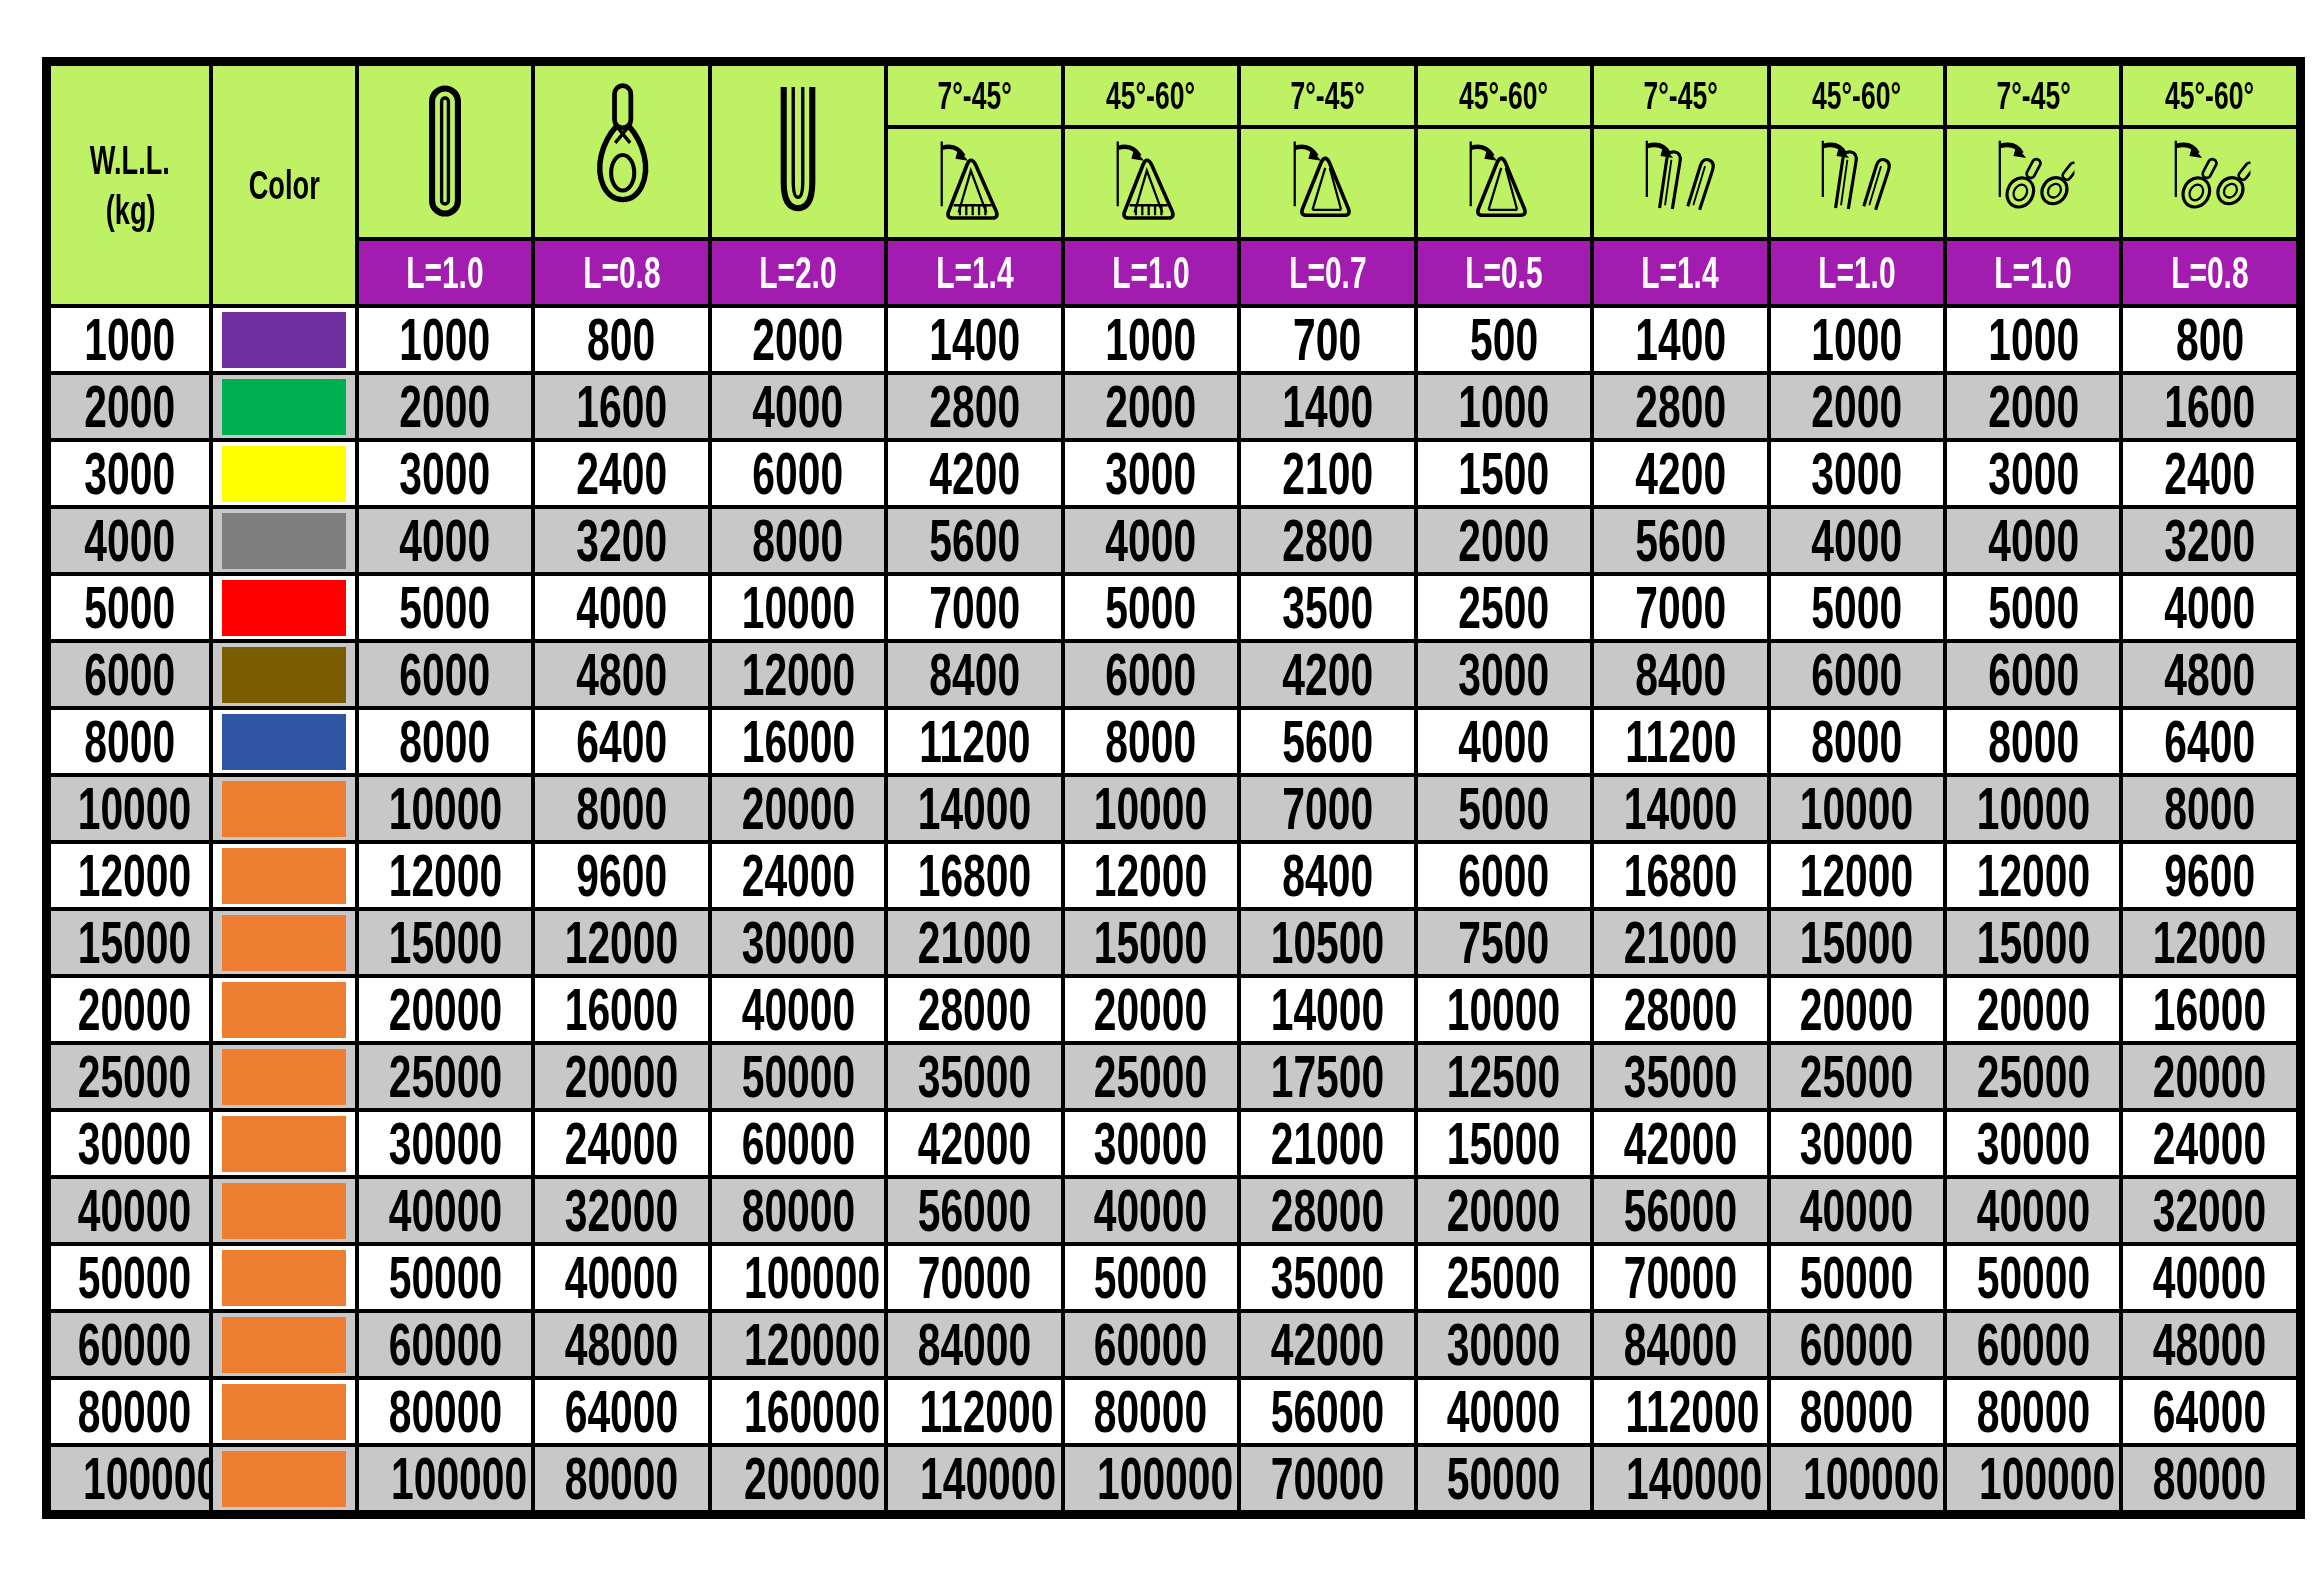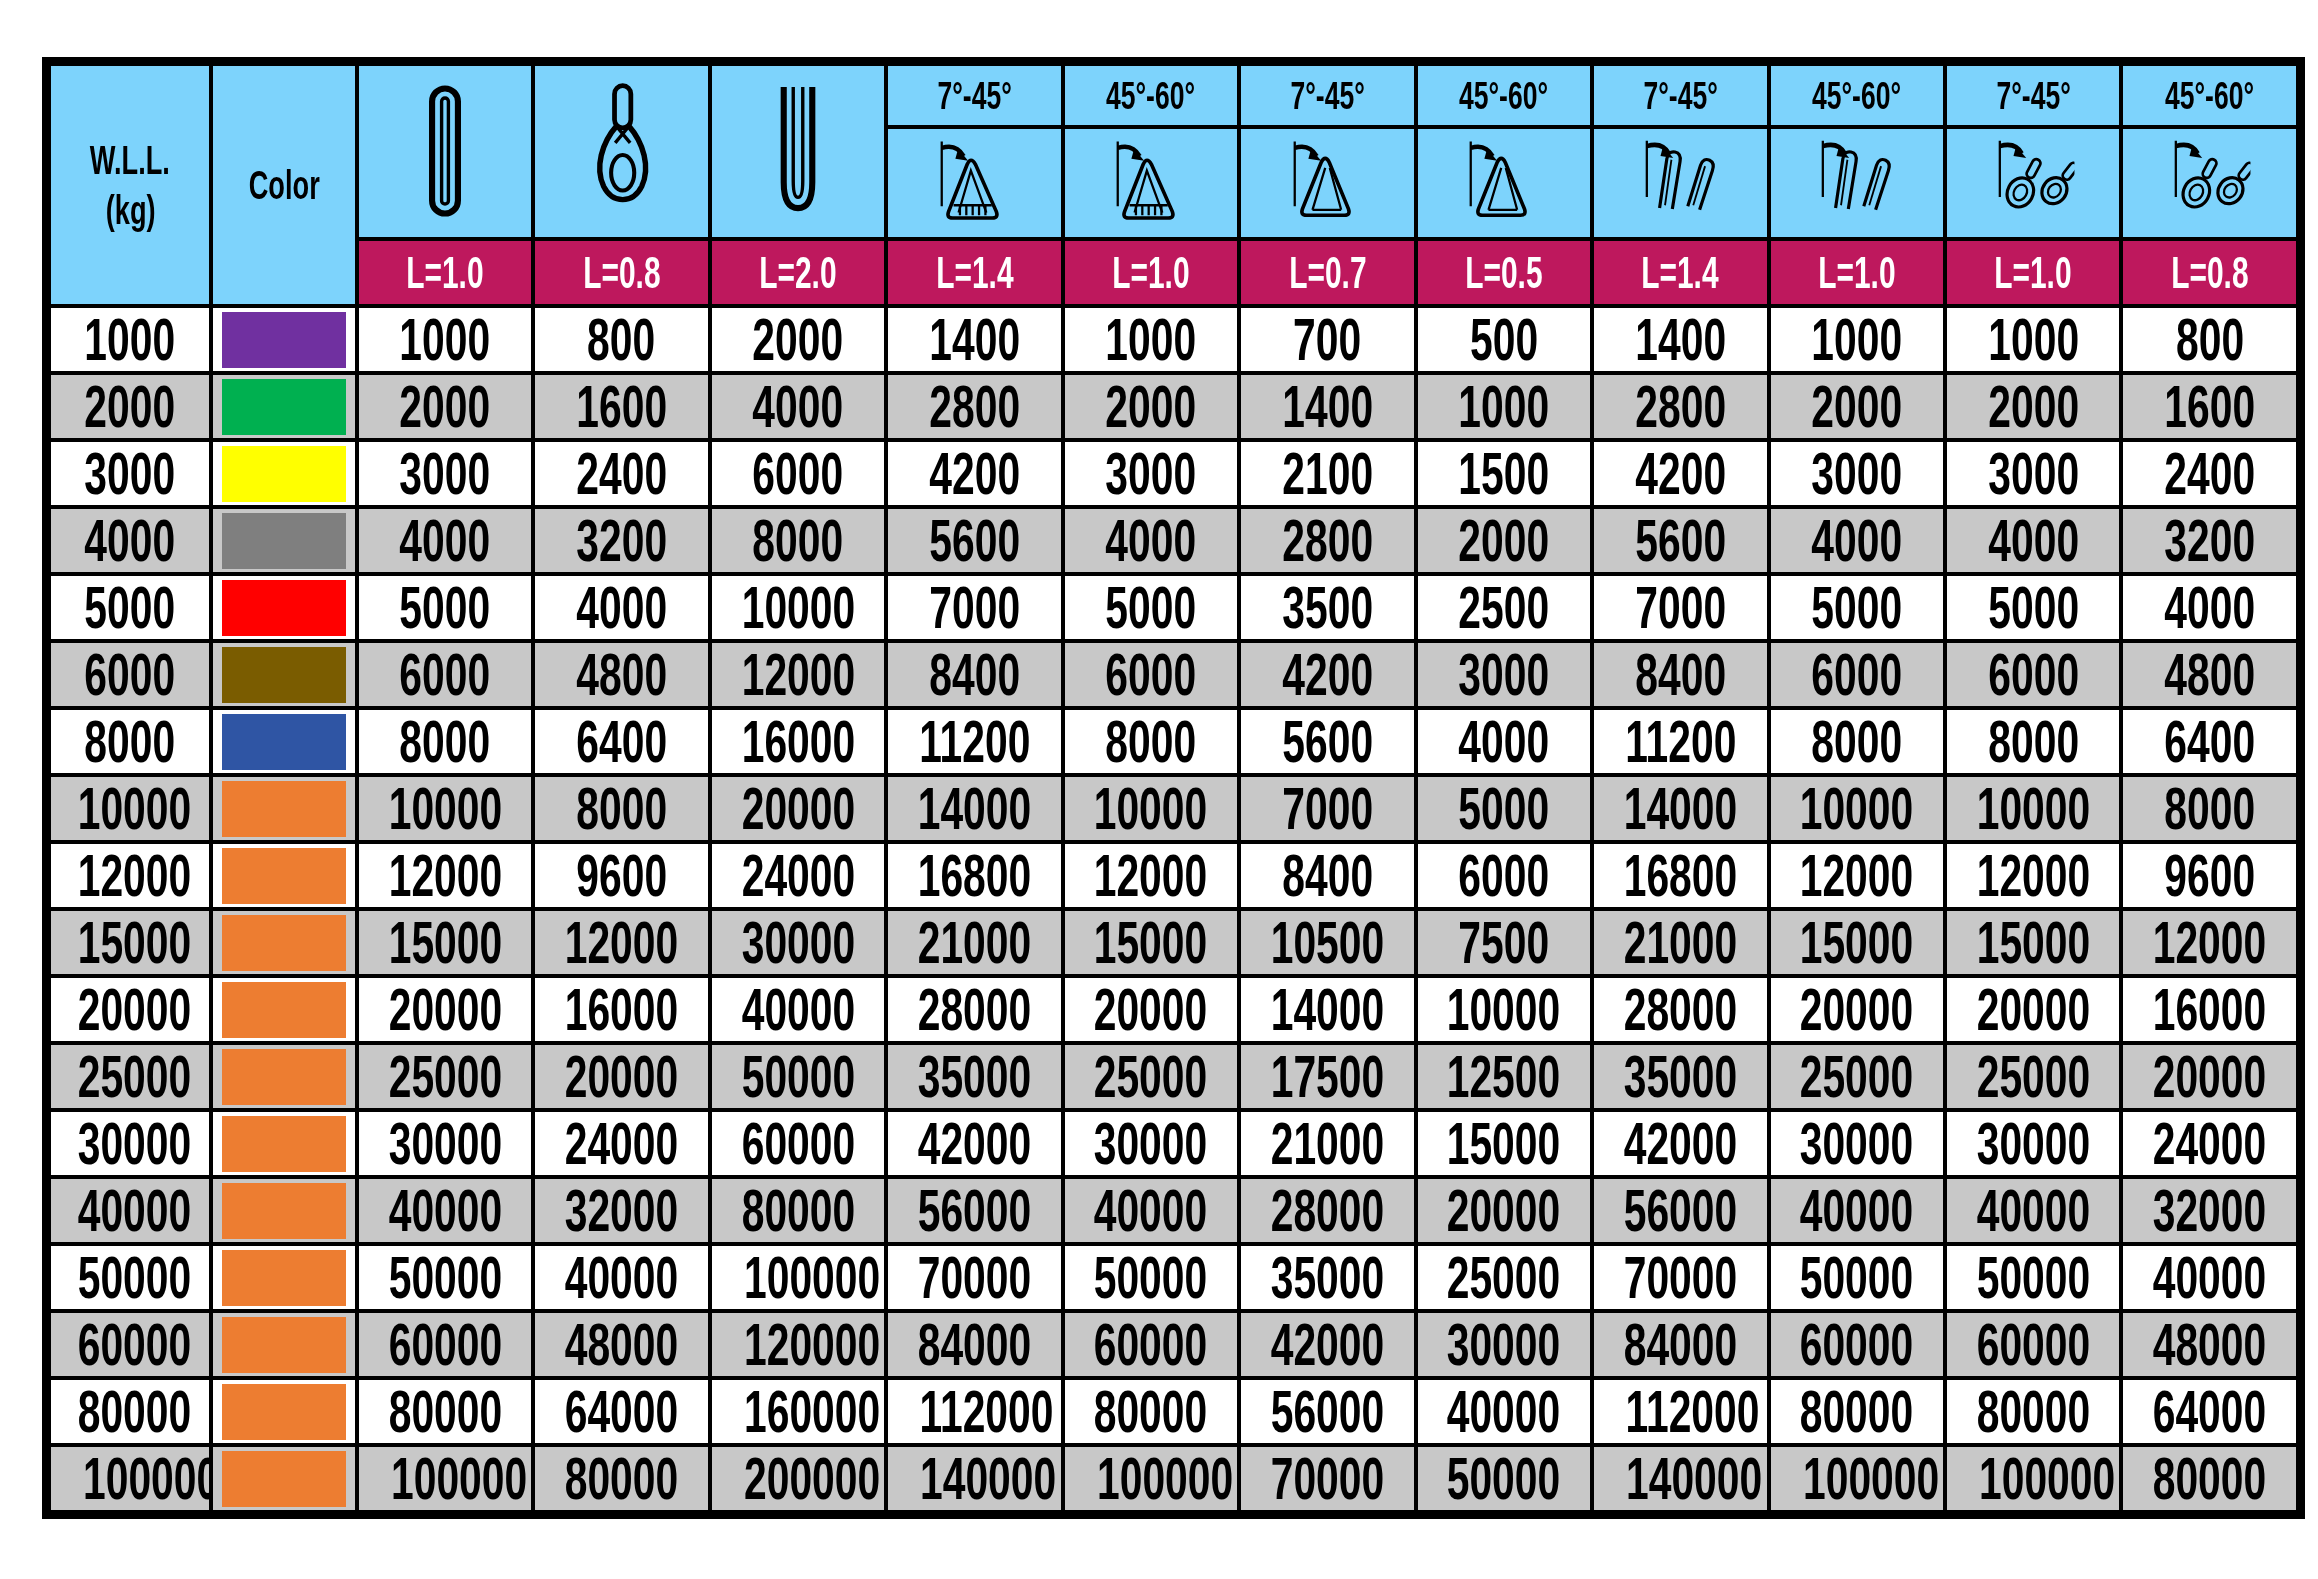--- a/index.html
+++ b/index.html
@@ -13,33 +13,33 @@
     border-collapse:separate;border-spacing:0;table-layout:fixed;
     width:2263px;border:7px solid #000;background:#fff;
   }
   col.c-wll{width:162px}
   col.c-color{width:145px}
   col.c-data{width:176px}
   th,td{
     border:2.7px solid #000;box-sizing:border-box;padding:0;
     text-align:center;vertical-align:middle;overflow:hidden;
   }
-  thead th{background:#7dd3fc;font-weight:bold;}
+  thead th{background:#bef264;font-weight:bold;}
   tr.tr-angle{height:63px;}
   tr.tr-icon{height:112px;}
   tr.tr-l{height:67px;}
   tbody tr{height:67px;}
   .cnd{
     display:inline-block;transform:scaleX(0.68);transform-origin:50% 50%;
     white-space:nowrap;font-weight:bold;line-height:1;
   }
   .wllhead div.cnd{font-size:40px;line-height:1.25;}
   .colorhead .cnd{font-size:40px;}
   .anglecell .cnd{font-size:39px;}
-  th.lcell{background:#be185d;color:#fff;}
+  th.lcell{background:#a21caf;color:#fff;}
   .lcell .cnd{font-size:44px;}
   td.wllval .cnd, td.val .cnd{font-size:60px;}
   tbody tr.r-white td{background:#ffffff;}
   tbody tr.r-gray td{background:#C8C8C8;}
   td.swatchcell{padding:0;}
   .swatch{height:56px;width:88%;margin:0 auto;}
   .icn-lg{height:136px;width:82px;}
   .icn-sm{height:91px;width:83px;}
   .defs-hidden{position:absolute;width:0;height:0;overflow:hidden;}
 </style>

